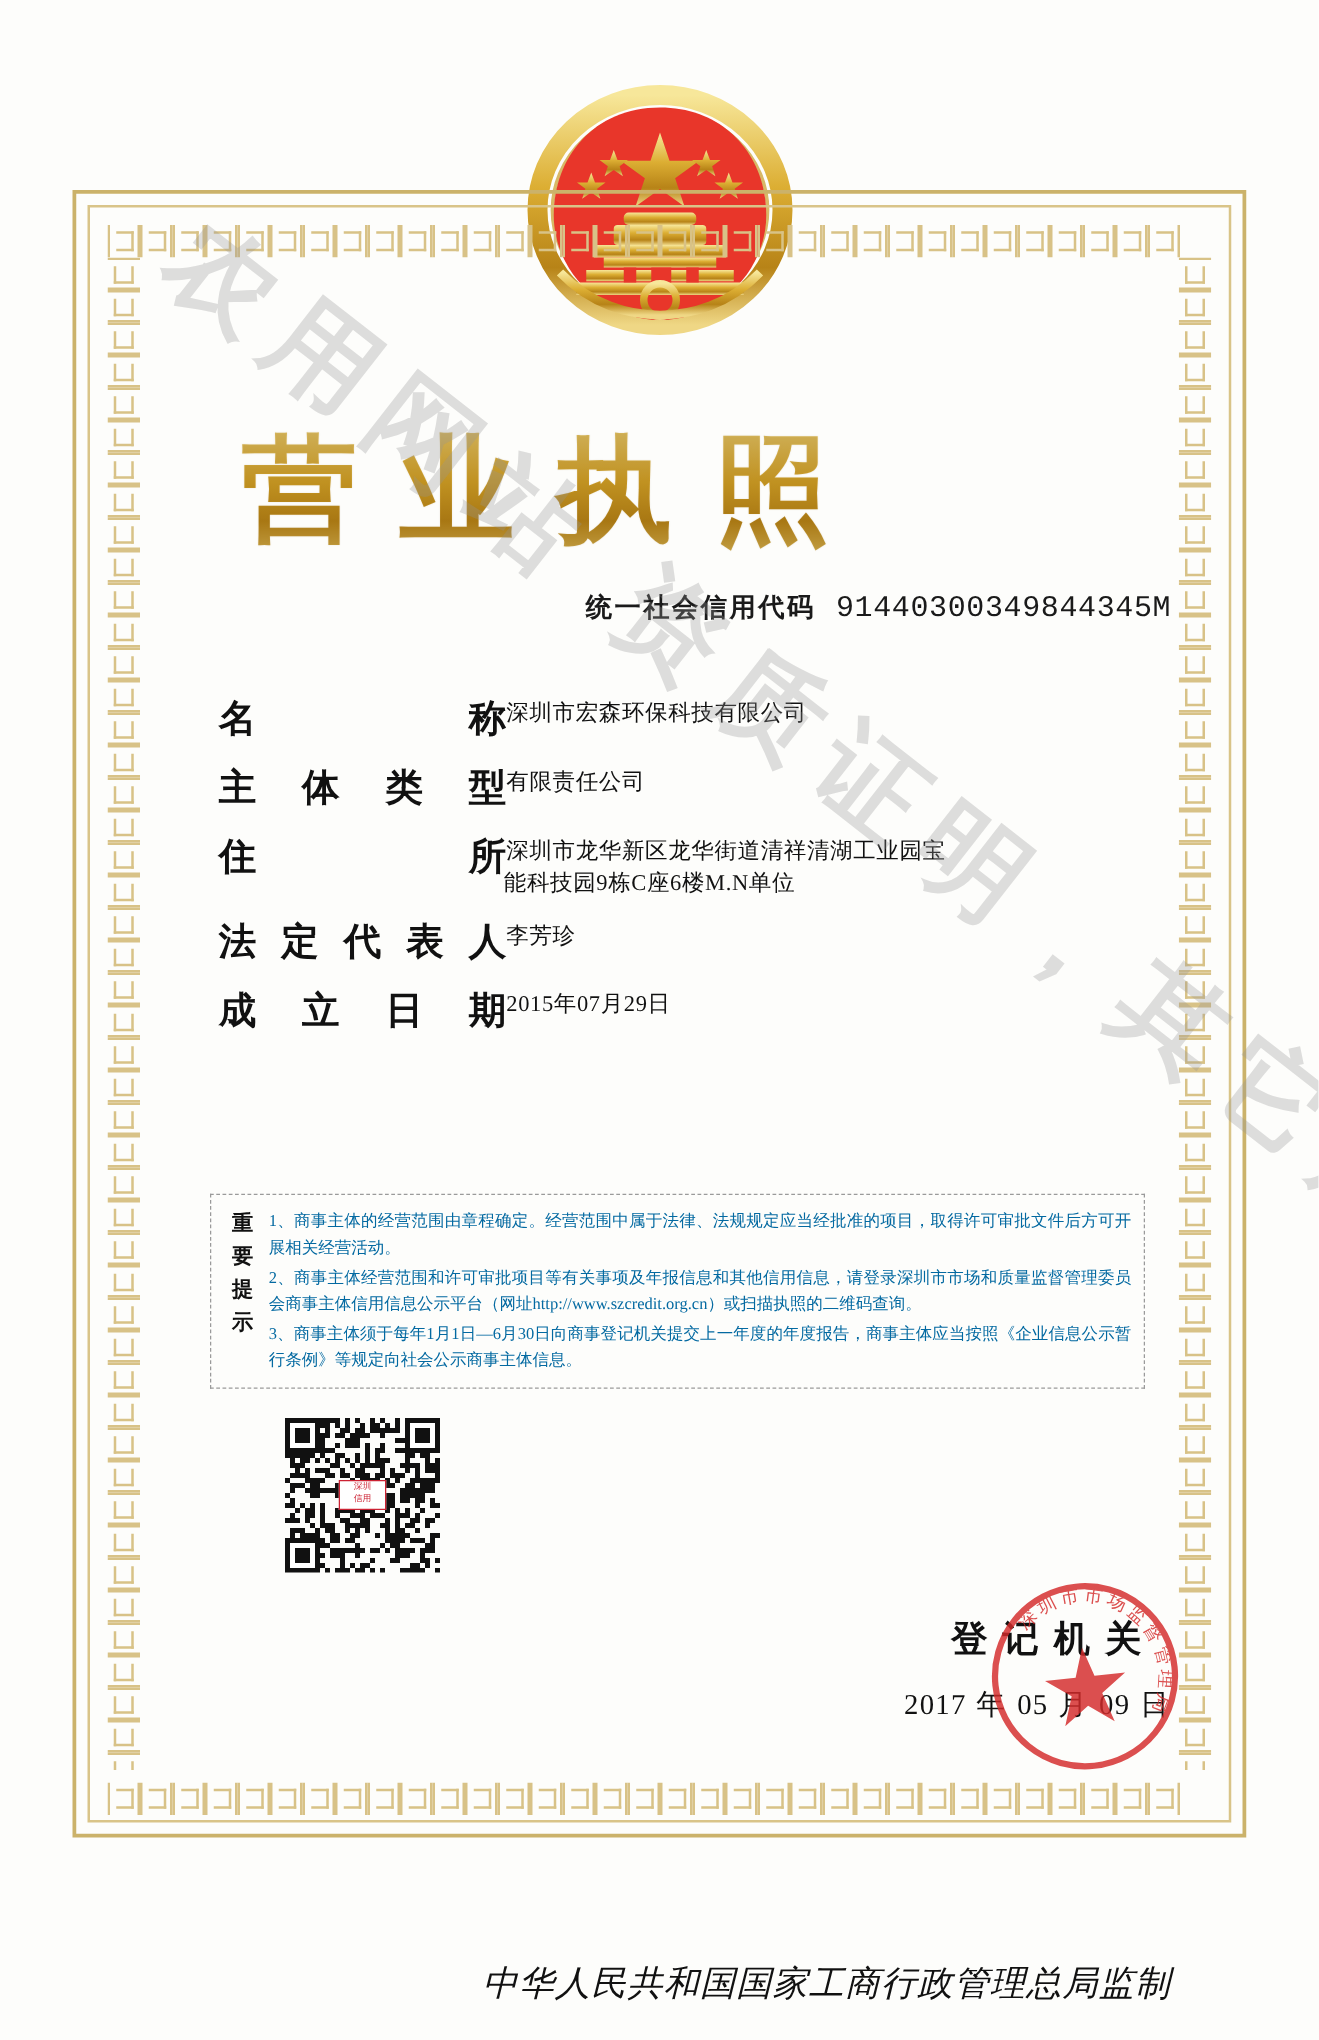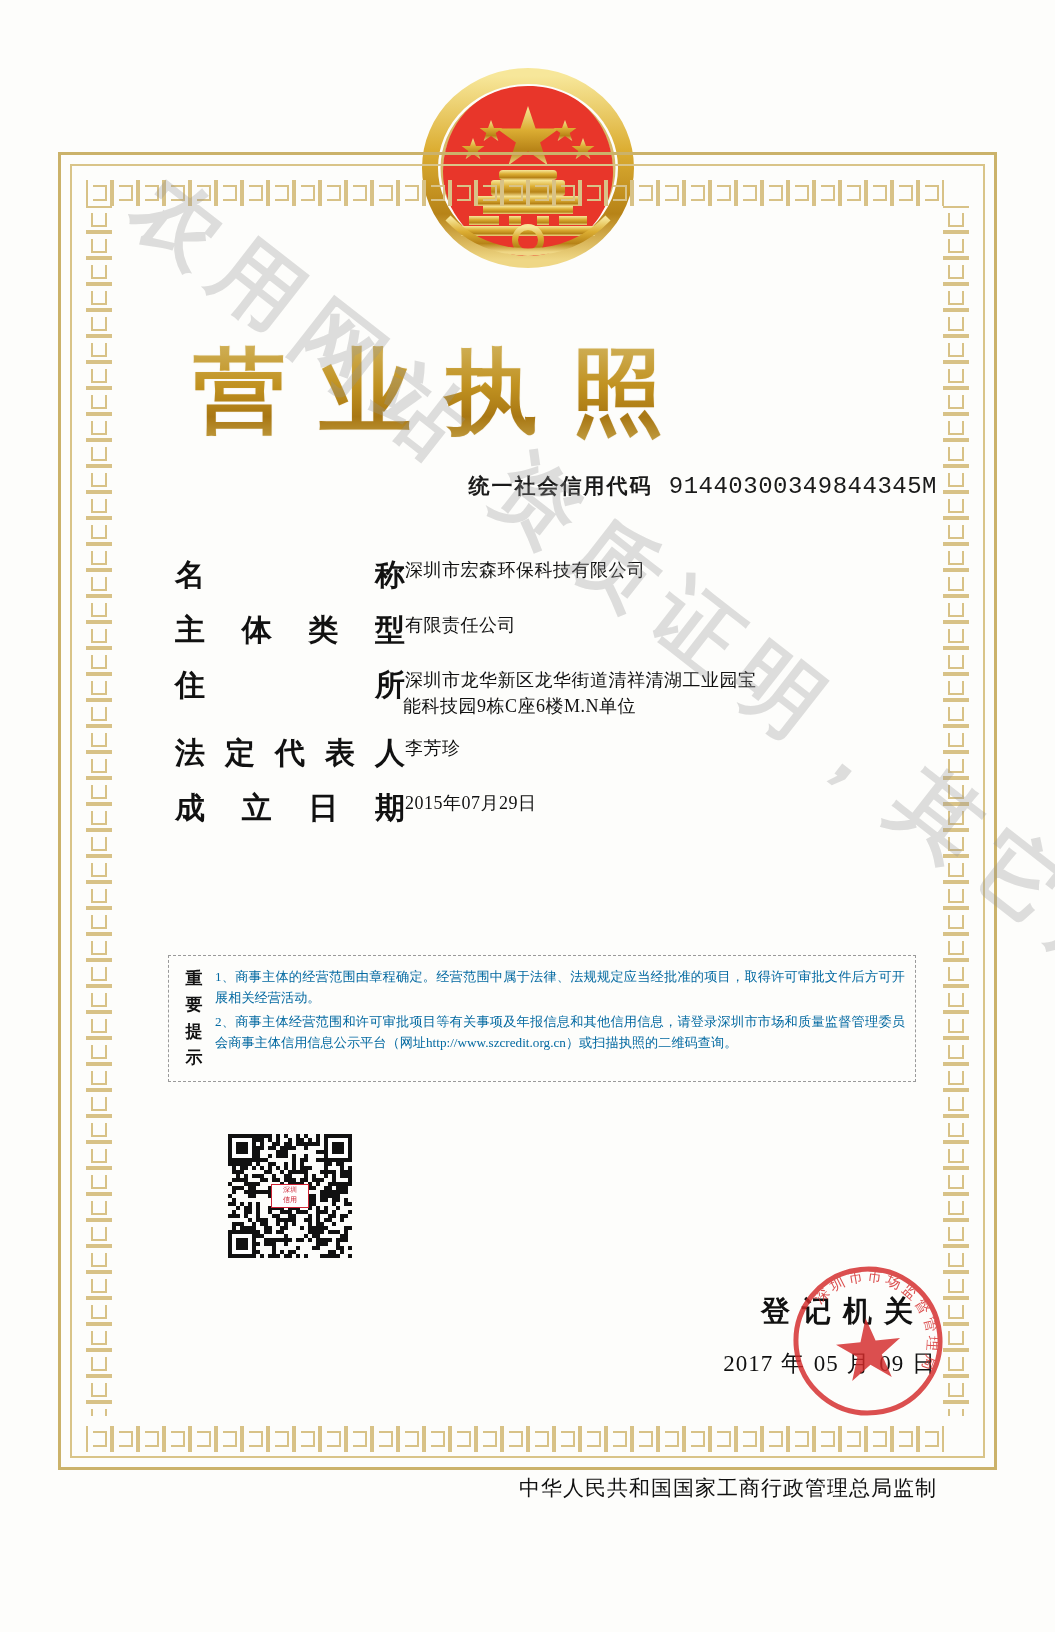--- a/index.html
+++ b/index.html
@@ -272,24 +272,25 @@
     width: 158px;
     height: 158px;
     opacity: 0.82;
     transform: rotate(-6deg);
   }
 
   
   .footer {
     position: absolute;
     right: 118px;
-    top: 1474px;
-    font-size: 21px;
+    top: 1568px;
+    font-size: 28px;
     color: #111;
     letter-spacing: 1px;
+    font-style: italic;
   }
 
   
   .watermark {
     position: absolute;
     left: 0;
     top: 0;
     width: 1055px;
     height: 1632px;
     pointer-events: none;
@@ -519,20 +520,21 @@
   <div class="notice">
     <div class="notice-title">
       <div>重</div>
       <div>要</div>
       <div>提</div>
       <div>示</div>
     </div>
     <div class="notice-body">
       <p>1、商事主体的经营范围由章程确定。经营范围中属于法律、法规规定应当经批准的项目，取得许可审批文件后方可开展相关经营活动。</p>
       <p>2、商事主体经营范围和许可审批项目等有关事项及年报信息和其他信用信息，请登录深圳市市场和质量监督管理委员会商事主体信用信息公示平台（网址http://www.szcredit.org.cn）或扫描执照的二维码查询。</p>
+      <p>3、商事主体须于每年1月1日—6月30日向商事登记机关提交上一年度的年度报告，商事主体应当按照《企业信息公示暂行条例》等规定向社会公示商事主体信息。</p>
     </div>
   </div>
 
   <div class="qr">
     <svg id="qr-svg" width="124" height="124" viewBox="0 0 31 31" shape-rendering="crispEdges" aria-hidden="true">
         <rect x="7" y="0" width="1" height="1" fill="#111"></rect>
         <rect x="8" y="0" width="1" height="1" fill="#111"></rect>
         <rect x="9" y="0" width="1" height="1" fill="#111"></rect>
         <rect x="10" y="0" width="1" height="1" fill="#111"></rect>
         <rect x="12" y="0" width="1" height="1" fill="#111"></rect>

